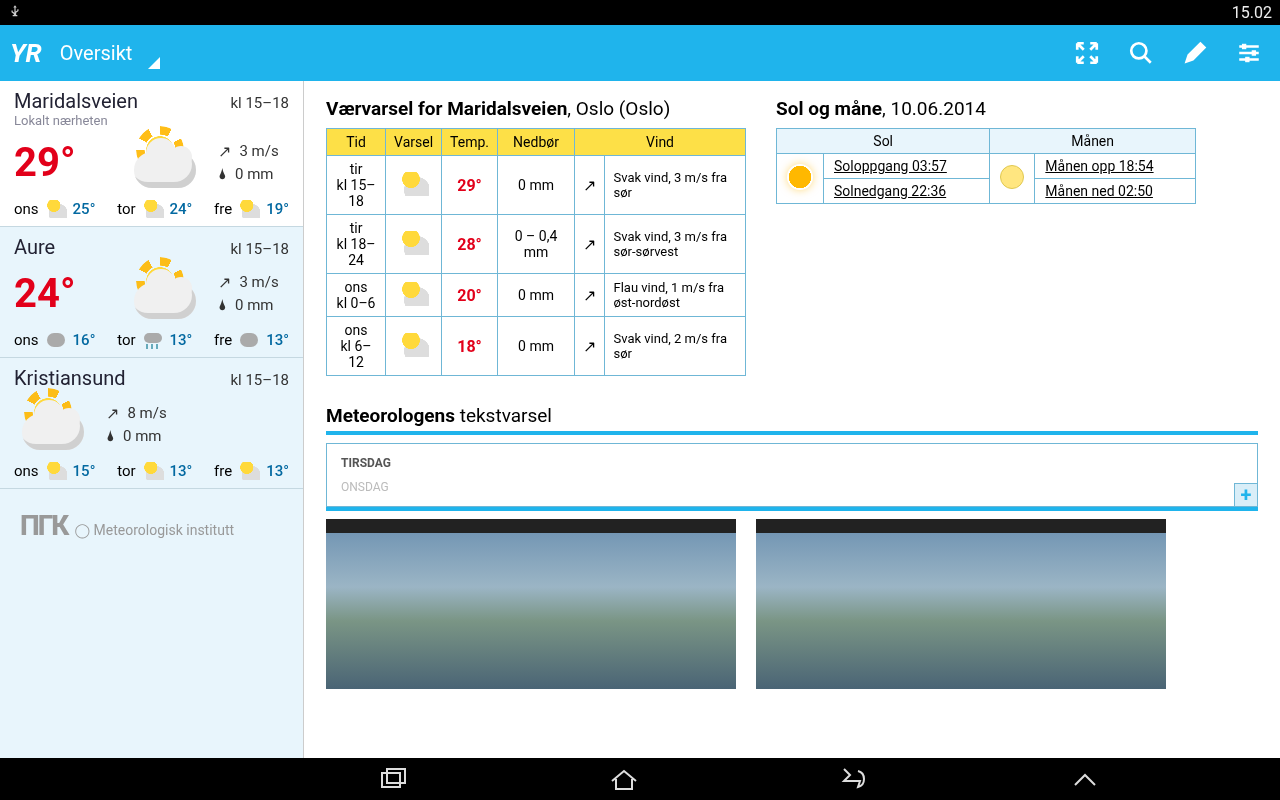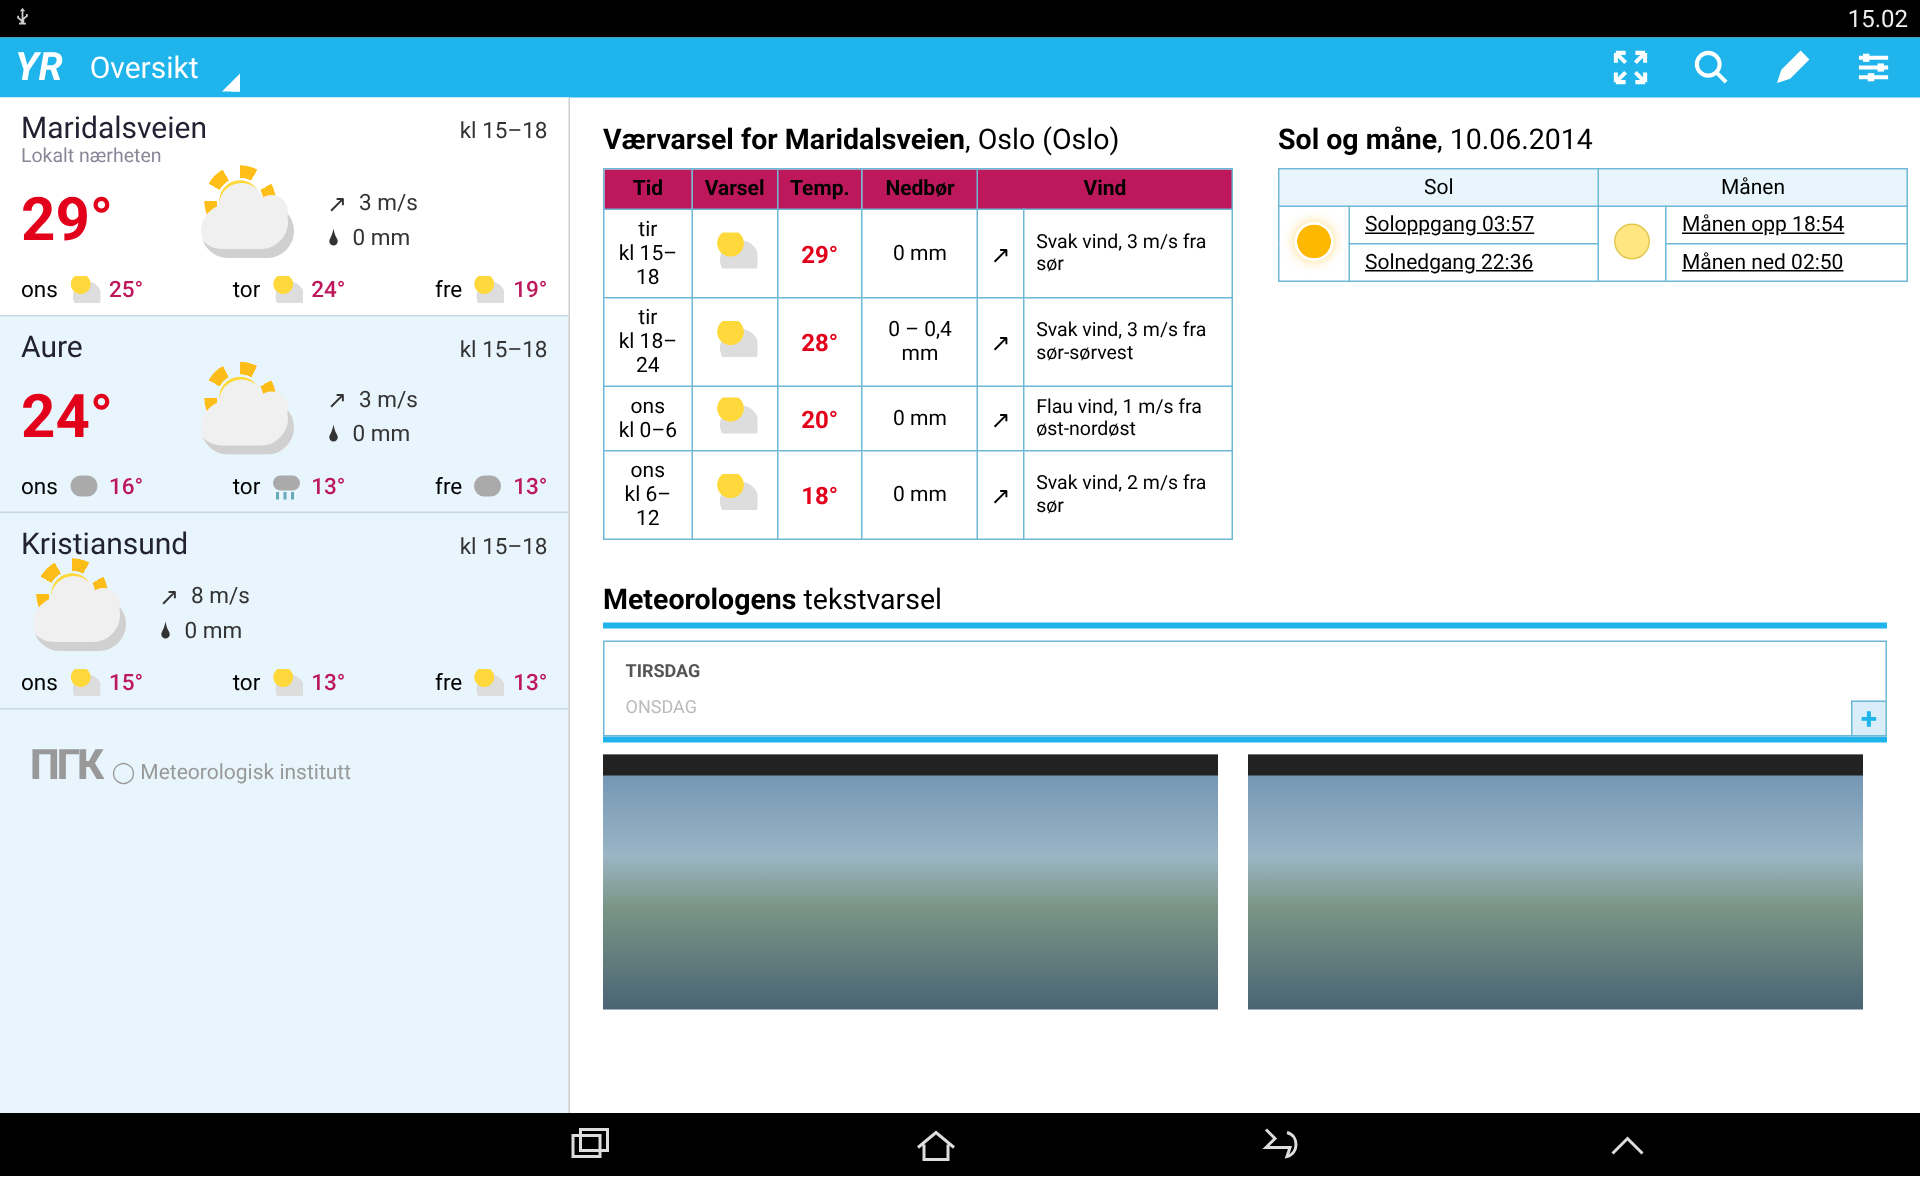--- a/index.html
+++ b/index.html
@@ -1,48 +1,48 @@
 <!DOCTYPE html>
 <html><head>
 <meta charset="utf-8">
 <style>
 * { margin: 0; padding: 0; box-sizing: border-box; font-family: Roboto, Arial, sans-serif; }
 body { width: 1280px; height: 800px; background: #fff; overflow: hidden; }
 .status-bar { height: 25px; background: #000; color: #eee; display: flex; align-items: center; justify-content: space-between; padding: 0 8px; font-size: 16px; }
 .status-left svg { width: 14px; height: 14px; fill: #ccc; }
 .status-right { display: flex; align-items: center; gap: 6px; }
-.app-bar { height: 40px; background: #1fb4ec; display: flex; align-items: center; padding: 0 10px; color: #fff; }
+.app-bar { height: 56px; background: #1fb4ec; display: flex; align-items: center; padding: 0 10px; color: #fff; }
 .logo { font-size: 26px; font-weight: 700; font-style: italic; margin-right: 18px; }
 .app-title { font-size: 20px; position: relative; padding-right: 28px; }
 .app-title::after { content: ''; position: absolute; right: 0; bottom: -4px; border: 6px solid transparent; border-bottom-color: #fff; border-right-color: #fff; }
 .toolbar-icons { margin-left: auto; display: flex; gap: 28px; padding-right: 8px; }
 .toolbar-icons svg { width: 26px; height: 26px; fill: #fff; stroke: #fff; }
 .content { display: flex; height: 677px; }
-.sidebar { width: 380px; background: #e8f5fc; border-right: 1px solid #ccc; overflow-y: auto; }
+.sidebar { width: 304px; background: #e8f5fc; border-right: 1px solid #ccc; overflow-y: auto; }
 .loc { border-bottom: 1px solid #c5d8e1; padding: 8px 14px 6px; }
 .loc.active { background: #fff; }
 .loc-head { display: flex; justify-content: space-between; align-items: baseline; }
 .loc-name { font-size: 20px; color: #223; }
 .loc-sub { font-size: 13px; color: #889; }
 .loc-time { font-size: 15px; color: #333; }
 .loc-main { display: flex; align-items: center; gap: 12px; margin-top: 4px; }
 .big-temp { font-size: 40px; font-weight: 700; color: #e2001a; width: 100px; }
 .wdeets { font-size: 15px; color: #333; }
 .wdeets .row { display: flex; align-items: center; gap: 8px; margin: 4px 0; }
 .mini-row { display: flex; justify-content: space-between; font-size: 15px; margin-top: 6px; padding: 2px 0; }
 .mini { display: flex; align-items: center; gap: 6px; }
-.mini .tred { color: #be185d; font-weight: 500; }
+.mini .tred { color: #0369a1; font-weight: 500; }
 .footerlogo { text-align: left; padding: 20px; color: #999; font-size: 14px; }
 .main { flex: 1; padding: 16px 22px; overflow-y: auto; }
 .toprow { display: flex; gap: 30px; }
 .fc-title { font-size: 19px; margin-bottom: 8px; }
 .fc-title b { font-weight: 700; }
 table.fc { border-collapse: collapse; width: 420px; font-size: 14px; }
 table.fc th, table.fc td { border: 1px solid #6fb7d6; padding: 5px 8px; text-align: center; }
-table.fc th { background: #be185d; font-weight: 700; }
+table.fc th { background: #fde047; font-weight: 400; }
 table.fc .tcell { color: #e2001a; font-weight: 700; font-size: 16px; }
 table.fc .wcell { text-align: left; font-size: 13px; }
 .sun-title { font-size: 19px; margin-bottom: 8px; }
 table.sun { border-collapse: collapse; width: 420px; font-size: 14px; }
 table.sun th, table.sun td { border: 1px solid #6fb7d6; padding: 4px 10px; }
 table.sun th { background: #e8f5fc; font-weight: 400; text-align: center; }
 table.sun td { text-align: left; text-decoration: underline; }
 .sec-title { font-size: 19px; margin-top: 28px; margin-bottom: 4px; }
 .hr { height: 4px; background: #1fb4ec; margin-bottom: 8px; }
 .textbox { border: 1px solid #6fb7d6; padding: 12px 14px; font-size: 13px; color: #444; position: relative; }

